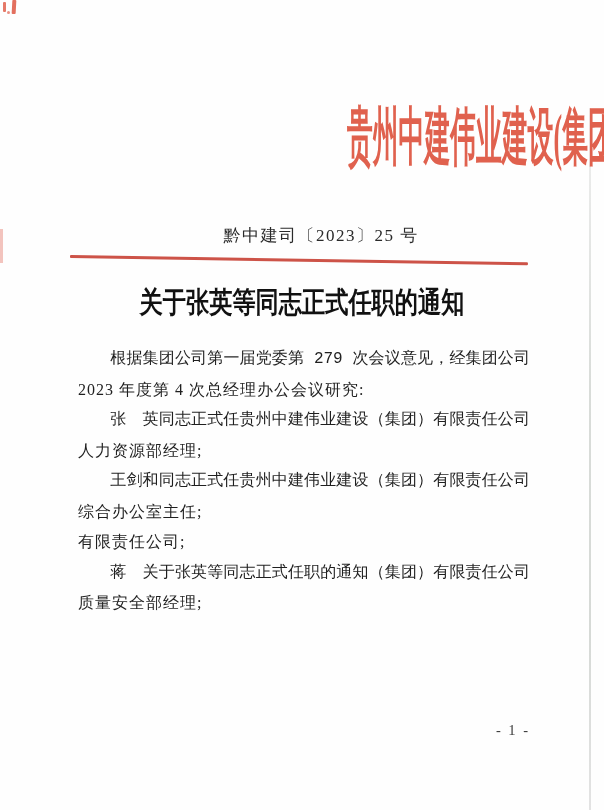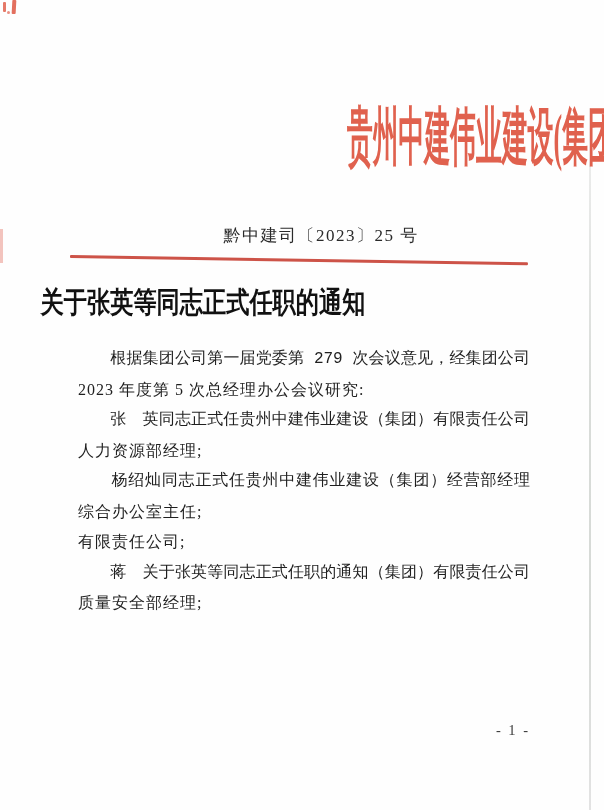--- a/index.html
+++ b/index.html
@@ -57,21 +57,21 @@
     width:458px;height:2.6px;
     background:var(--rule-red);
     transform:rotate(0.9deg);
     transform-origin:left center;
     border-radius:1px;
   }
 
   
   .title-wrap{
     position:absolute;left:0;top:286px;width:604px;
-    white-space:nowrap;
+    text-align:center;white-space:nowrap;
   }
   .doc-title{
     display:inline-block;
     font-family:"Liberation Sans","DejaVu Sans",sans-serif;
     font-weight:bold;
     font-size:29px;line-height:32px;
     color:#111;
     transform:scaleX(0.8);
     transform-origin:center top;
   }
@@ -117,24 +117,24 @@
   <div class="doc-number">黔中建司〔2023〕25 号</div>
 
   <div class="red-rule"></div>
 
   <div class="title-wrap">
     <span class="doc-title">关于张英等同志正式任职的通知</span>
   </div>
 
   <div class="body-block">
     <span class="body-line justify">　　根据集团公司第一届党委第 279 次会议意见，经集团公司</span>
-    <span class="body-line">2023 年度第 5 次总经理办公会议研究:</span>
+    <span class="body-line">2023 年度第 4 次总经理办公会议研究:</span>
     <span class="body-line justify">　　张　英同志正式任贵州中建伟业建设（集团）有限责任公司</span>
     <span class="body-line">人力资源部经理;</span>
-    <span class="body-line justify">　　杨绍灿同志正式任贵州中建伟业建设（集团）经营部经理</span>
+    <span class="body-line justify">　　王剑和同志正式任贵州中建伟业建设（集团）有限责任公司</span>
     <span class="body-line">综合办公室主任;</span>
     <span class="body-line">有限责任公司;</span>
     <span class="body-line justify">　　蒋　关于张英等同志正式任职的通知（集团）有限责任公司</span>
     <span class="body-line">质量安全部经理;</span>
   </div>
 
   <div class="page-number">- 1 -</div>
 
 </div>
 

